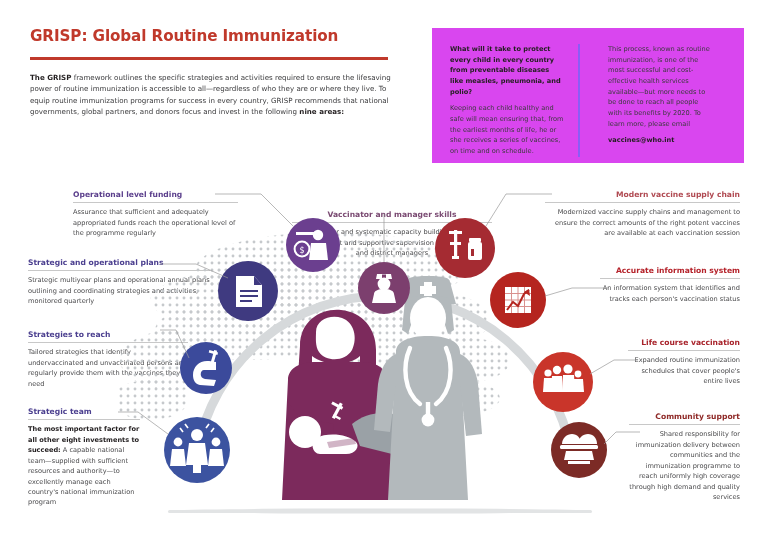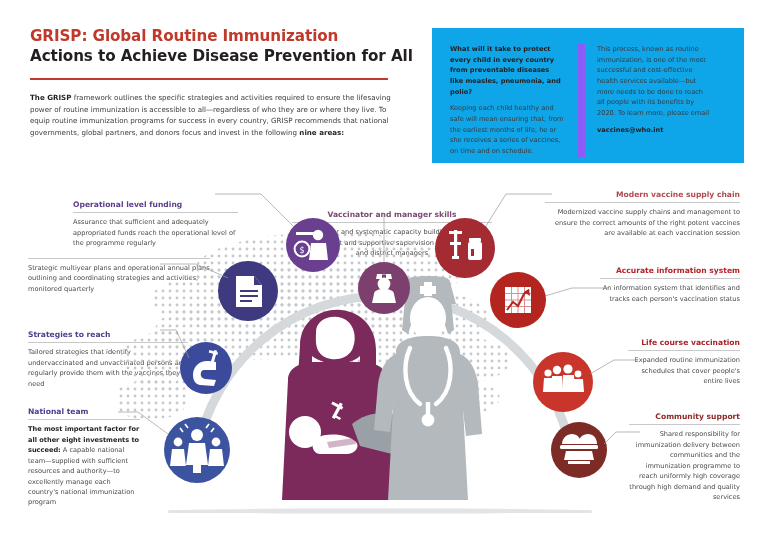--- a/index.html
+++ b/index.html
@@ -18,26 +18,26 @@
   .title { font-size:15.2px; font-weight:bold; line-height:1.34; letter-spacing:-0.1px; color:#231f20; }
   .title .hl { color:#c0392b; }
   .title .ln { display:block; }
   .rule { width:358px; height:2.6px; background:#c0392b; margin-top:11px; margin-bottom:12px; }
   .intro { font-size:7.1px; line-height:1.62; color:#3a3a3c; width:376px; }
   .intro b { font-weight:bold; color:#231f20;text-align:right; }
 
   
   .callout {
     position:absolute; left:432px; top:28px; width:312px; height:135px;
-    background:#0ea5e9;
+    background:#d946ef;
   }
   .callout-inner { display:flex; padding:16px 18px 0 18px; gap:0; }
   .co-col { font-size:6.6px; line-height:1.62; color:#3a3a3c; }
   .co-col.left { width:128px; padding-right:14px; }
-  .co-col.right { width:132px; padding-left:12px; border-left:7px solid #8b5cf6; }
+  .co-col.right { width:132px; padding-left:28px; border-left:2px solid #8b5cf6; }
   .co-q { font-weight:bold; color:#231f20; display:block; margin-bottom:6px; }
   .co-mail { font-weight:bold; color:#231f20; display:block; margin-top:6px; }
 
   
   .ann { position:absolute; }
   .ann h3 { font-size:7.6px; font-weight:bold; line-height:1.25; margin-bottom:3px; }
   .ann .hr { height:1px; background:#c8c8c8; margin-bottom:4px; }
   .ann p { font-size:6.6px; line-height:1.58; color:#4a4a4c; }
   .ann p b { font-weight:bold; color:#231f20; }
   .ann.r { text-align:right; }
@@ -58,58 +58,58 @@
   .leader { stroke:#9a9a9a; stroke-width:0.7; fill:none; }
 </style>
 </head>
 <body>
 
 <div class="page">
 
   <div class="header">
     <div class="title">
       <span class="ln hl">GRISP: Global Routine Immunization</span>
-      <span class="ln">Actions to Achieve Disease Prevention for All</span>
     </div>
     <div class="rule"></div>
     <div class="intro"><b>The GRISP</b><span> framework outlines the specific strategies and activities required to ensure the lifesaving power of routine immunization is accessible to all—regardless of who they are or where they live. To equip routine immunization programs for success in every country, GRISP recommends that national governments, global partners, and donors focus and invest in the following </span><b>nine areas:</b></div>
   </div>
 
   <div class="callout">
     <div class="callout-inner">
       <div class="co-col left">
         <span class="co-q">What will it take to protect every child in every country from preventable diseases like measles, pneumonia, and polio?</span>
         <span>Keeping each child healthy and safe will mean ensuring that, from the earliest months of life, he or she receives a series of vaccines, on time and on schedule.</span>
       </div>
       <div class="co-col right">
         <span>This process, known as routine immunization, is one of the most successful and cost-effective health services available—but more needs to be done to reach all people with its benefits by 2020. To learn more, please email</span>
         <span class="co-mail">vaccines@who.int</span>
       </div>
     </div>
   </div>
 
-  <div class="ann" style="left:73px; top:200px; width:165px;">
+  <div class="ann" style="left:73px; top:190px; width:165px;">
     <h3 class="h-purple">Operational level funding</h3>
     <div class="hr"></div>
     <p>Assurance that sufficient and adequately appropriated funds reach the operational level of the programme regularly</p>
   </div>
 
   <div class="ann" style="left:28px; top:258px; width:182px;">
+    <h3 class="h-indigo">Strategic and operational plans</h3>
     <div class="hr"></div>
     <p>Strategic multiyear plans and operational annual plans outlining and coordinating strategies and activities, monitored quarterly</p>
   </div>
 
   <div class="ann" style="left:28px; top:330px; width:160px;">
     <h3 class="h-indigo">Strategies to reach</h3>
     <div class="hr"></div>
     <p>Tailored strategies that identify undervaccinated and unvaccinated persons and regularly provide them with the vaccines they need</p>
   </div>
 
   <div class="ann" style="left:28px; top:407px; width:112px;">
-    <h3 class="h-indigo">National team</h3>
+    <h3 class="h-indigo">Strategic team</h3>
     <div class="hr"></div>
     <p><b>The most important factor for all other eight investments to succeed:</b><span> A capable national team—supplied with sufficient resources and authority—to excellently manage each country's national immunization program</span></p>
   </div>
 
   <div class="ann c" style="left:292px; top:190px; width:200px;">
     <h3 class="h-plum">Vaccinator and manager skills</h3>
     <div class="hr"></div>
     <p>Regular and systematic capacity building, skills development and supportive supervision for vaccinators and district managers</p>
   </div>
 

